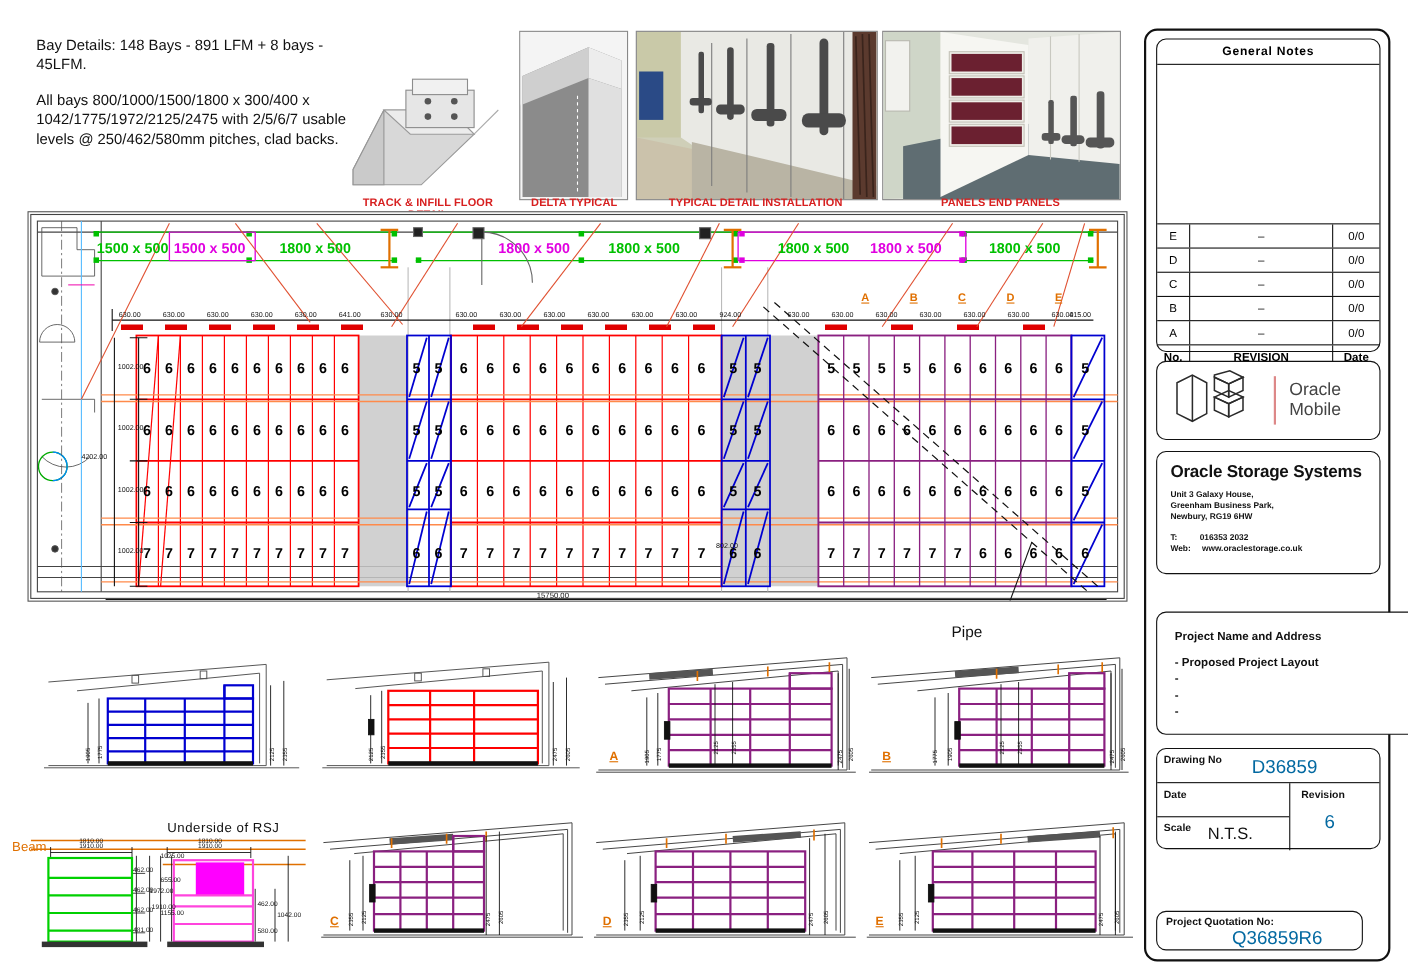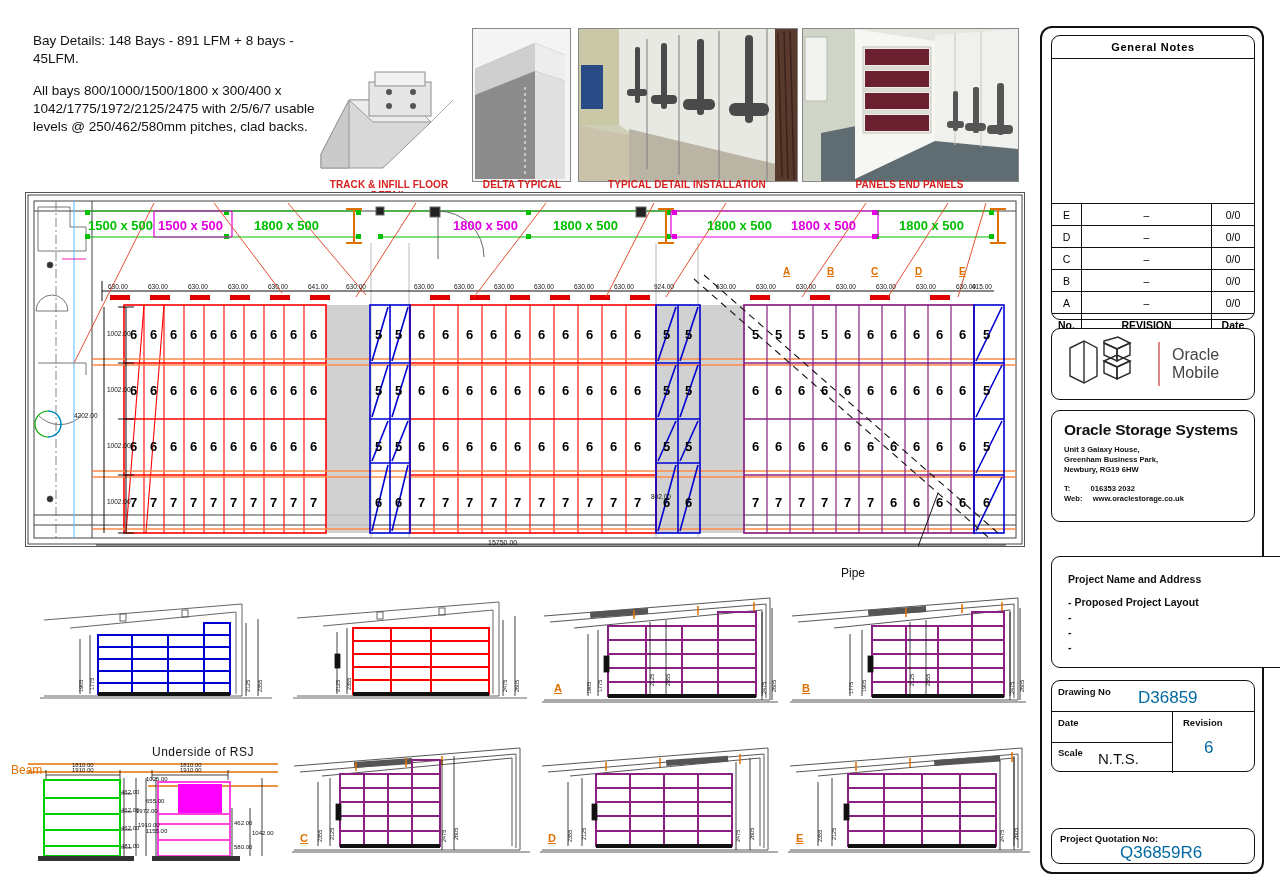--- a/index.html
+++ b/index.html
@@ -40,21 +40,21 @@
   
   #plan{left:25px;top:192px;width:1000px;height:355px;border:1px solid #555;box-sizing:border-box;background:#fff;}
   .dimtxt{position:absolute;font-size:6.5px;color:#111;white-space:nowrap;}
   .grn{color:#00c000;font-size:13px;font-weight:bold;}
   .mag{color:#e000e0;font-size:13px;font-weight:bold;}
   
   .elev{position:absolute;box-sizing:border-box;}
   .elab{position:absolute;font-size:11px;font-weight:bold;color:#e07000;text-decoration:underline;}
   .vlbl{position:absolute;font-size:5.5px;color:#111;transform:rotate(-90deg);transform-origin:left top;white-space:nowrap;}
   .hlbl{position:absolute;font-size:6px;color:#111;white-space:nowrap;}
-  .pipe{position:absolute;font-size:12px;color:#111;}
+  .pipe{position:absolute;font-size:14px;color:#111;margin-left:24px;}
   .rsj{position:absolute;font-size:12px;color:#111;letter-spacing:.5px;}
   .beam{position:absolute;font-size:12px;color:#e07000;}
 </style>
 </head>
 <body>
 
 <div class="abs" id="notes">
   <p>Bay Details: 148 Bays - 891 LFM + 8 bays - 45LFM.</p>
   <p>All bays 800/1000/1500/1800 x 300/400 x 1042/1775/1972/2125/2475 with 2/5/6/7 usable levels @ 250/462/580mm pitches, clad backs.</p>
 </div>
@@ -256,21 +256,21 @@
           <span class="lbl abs" style="left:6px;top:4px;">Scale</span>
           <span class="val-s abs" style="left:46px;top:7px;">N.T.S.</span>
         </div>
       </div>
       <span class="lbl abs" style="left:131px;top:5px;">Revision</span>
       <span class="val abs" style="left:152px;top:26px;">6</span>
     </div>
   </div>
 
 
-  <div class="panel" style="left:9px;top:800px;width:204px;height:36px;">
+  <div class="panel" style="left:9px;top:800px;width:188px;height:36px;">
     <span class="lbl abs" style="left:8px;top:4px;">Project  Quotation  No:</span>
     <span class="val abs" style="left:68px;top:14px;">Q36859R6</span>
   </div>
 </div>
 
 <div class="abs" id="plan">
   <svg width="998" height="353" viewBox="0 0 998 353" style="position:absolute;left:0;top:0;">
 
     <g stroke="#444" fill="none" stroke-width="1">
       <rect x="2" y="2" width="994" height="349"></rect>

